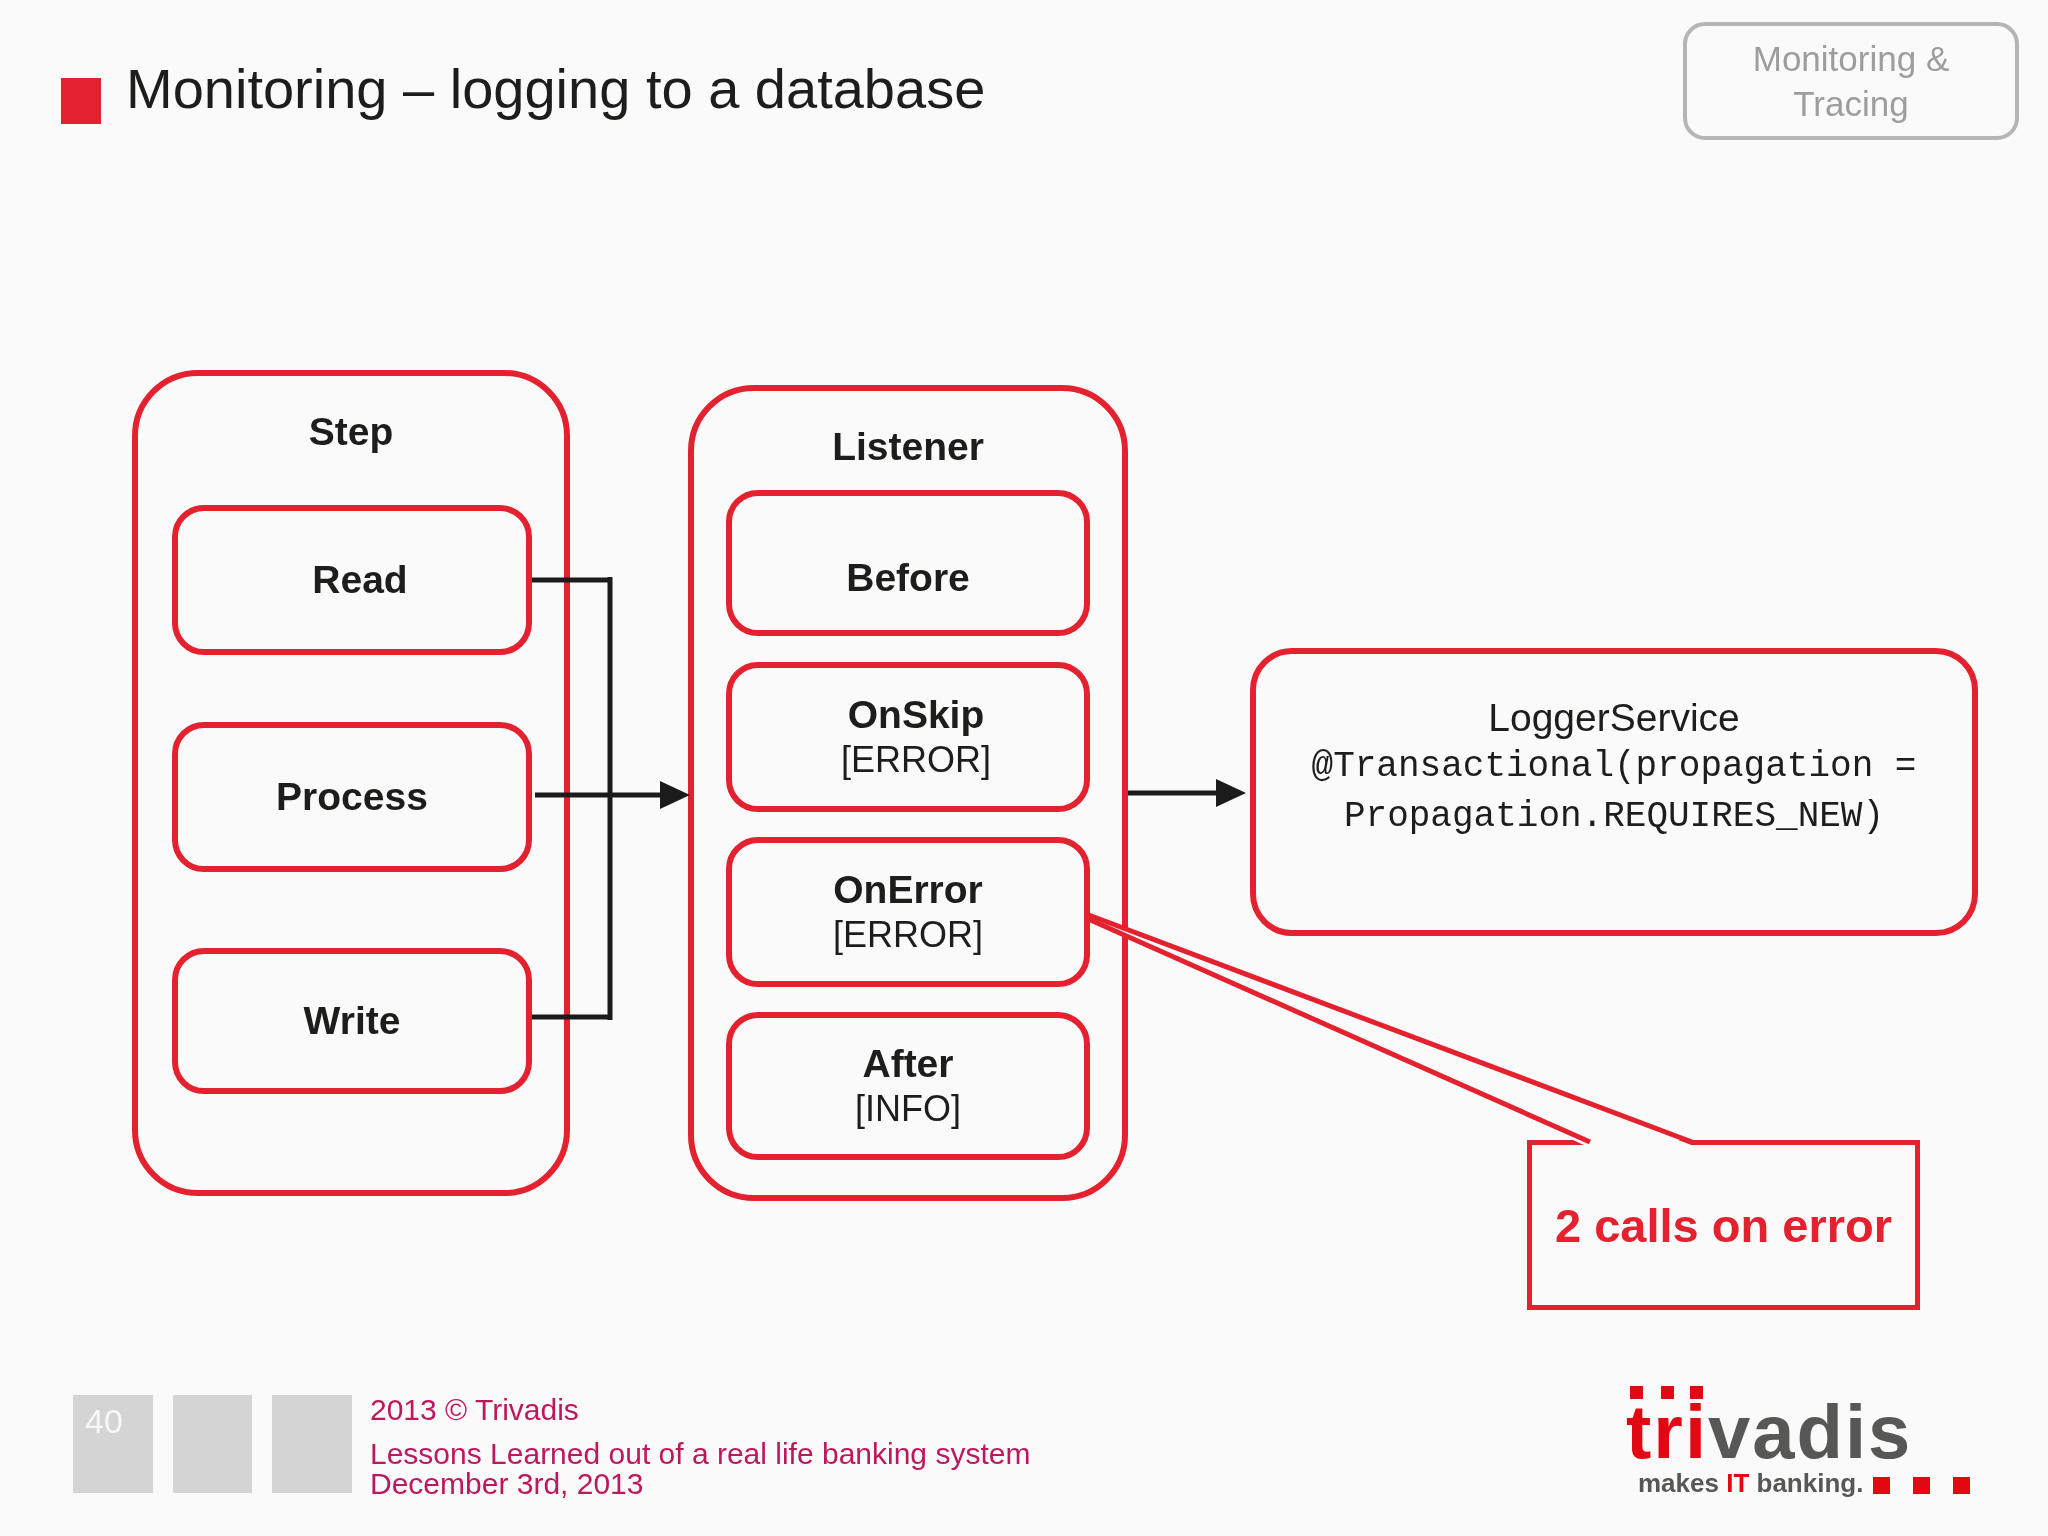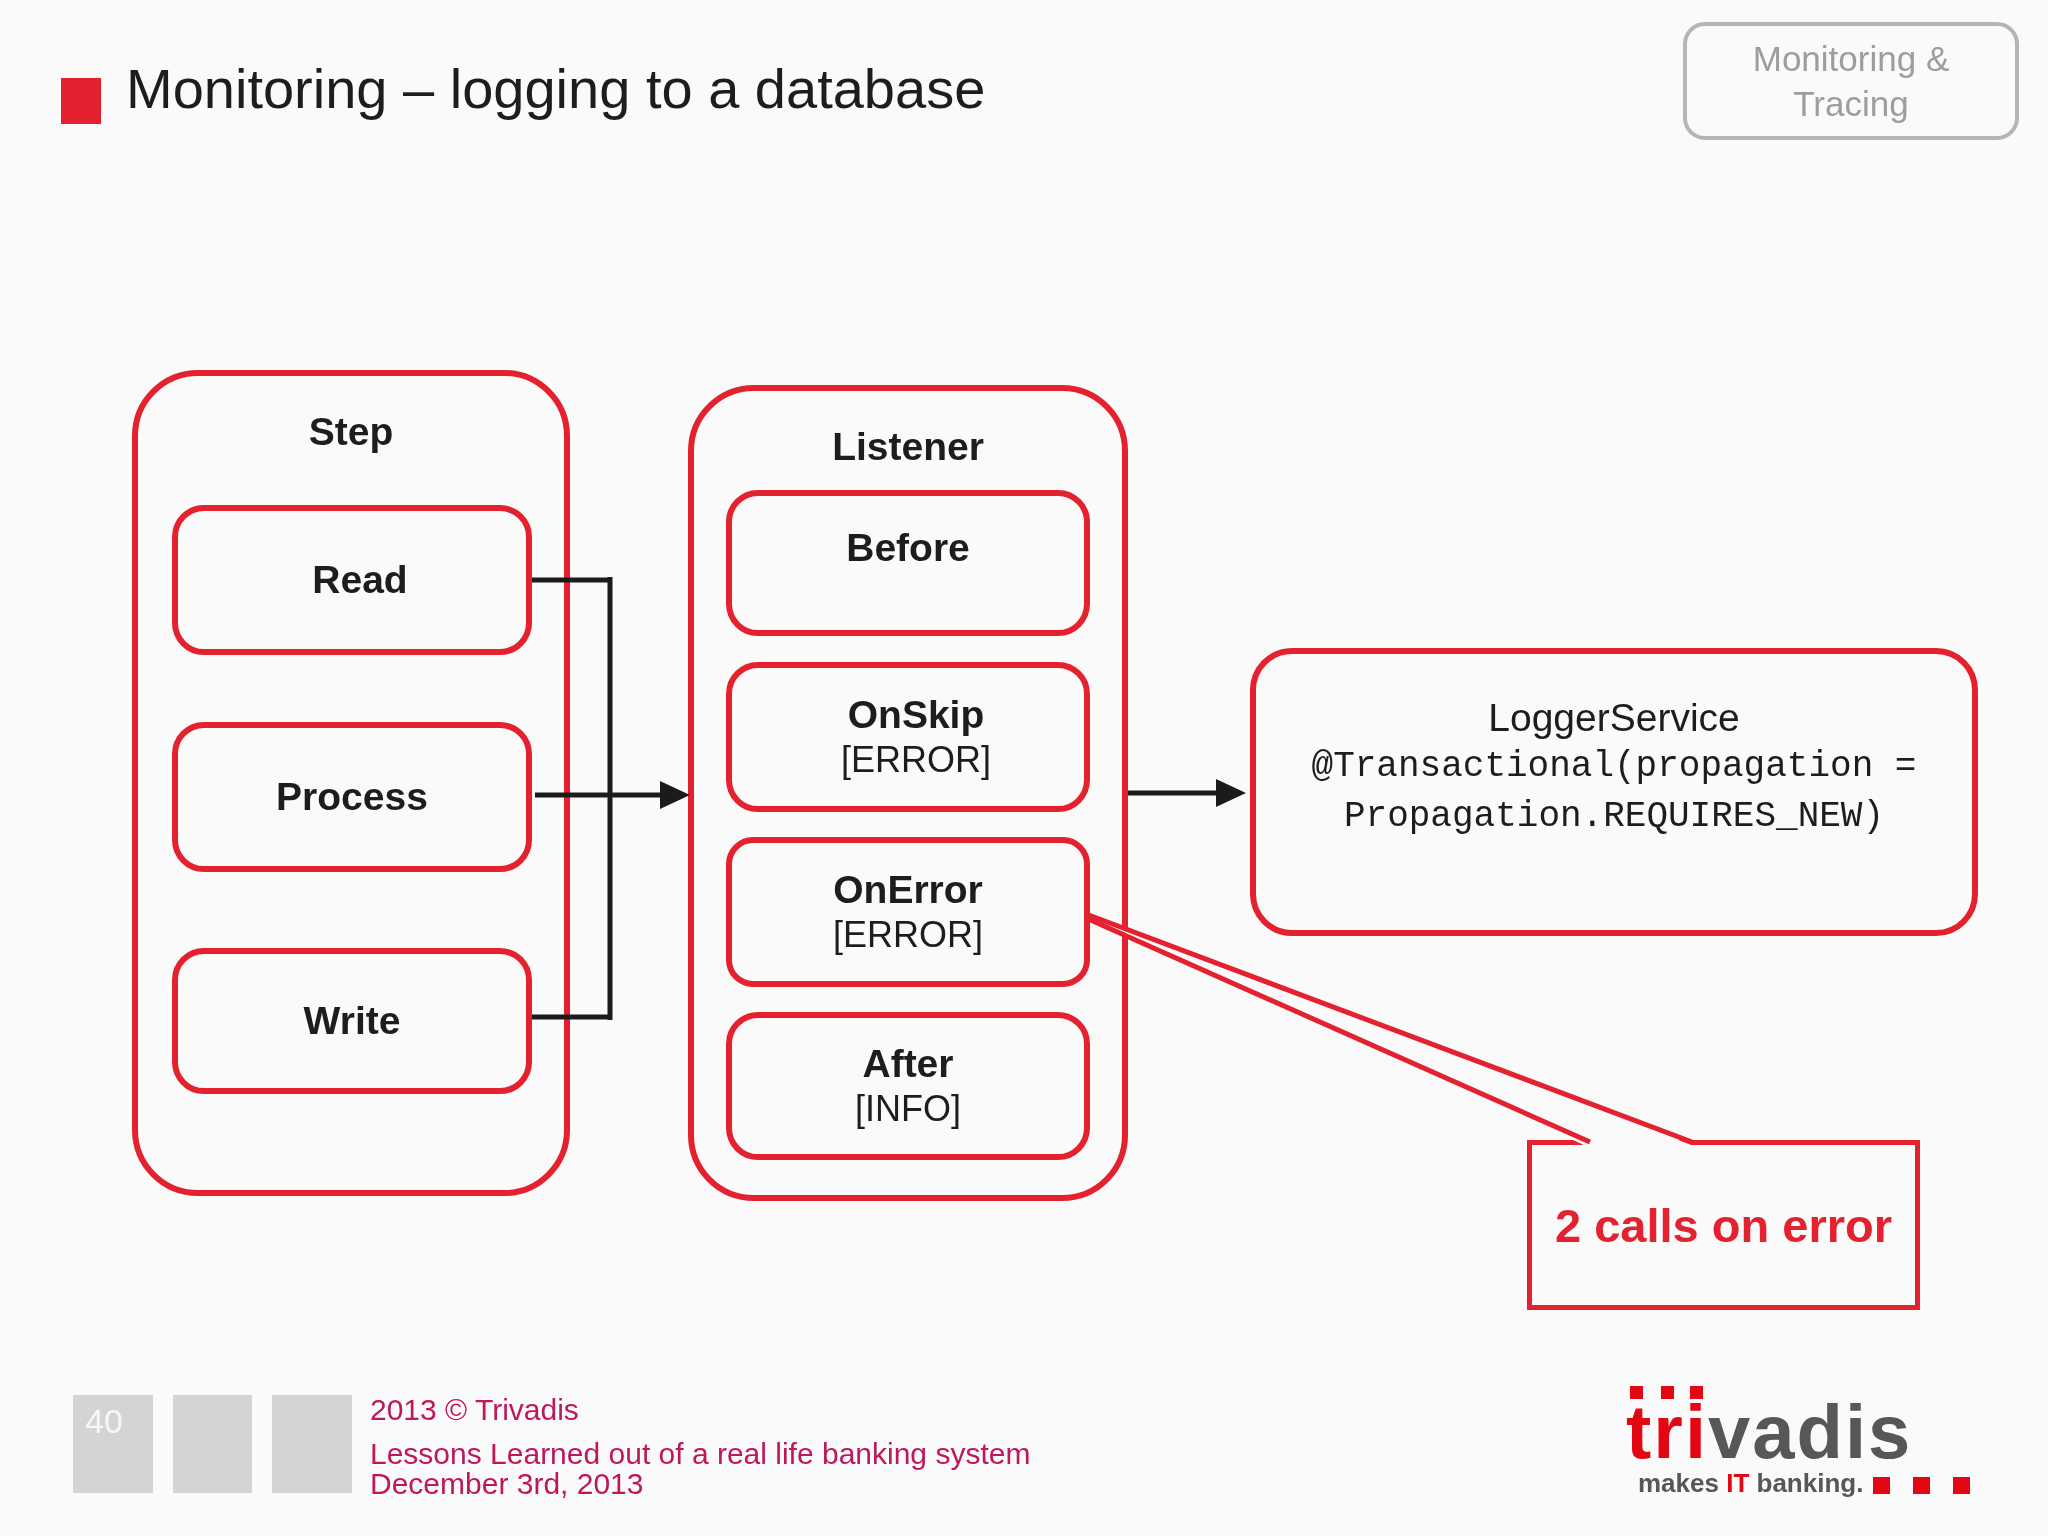--- a/index.html
+++ b/index.html
@@ -36,23 +36,23 @@
   .node{
     border:6px solid #e3212f;border-radius:32px;background:#fbfafa;
     display:flex;flex-direction:column;align-items:center;justify-content:center;
     color:#1d1d1b;text-align:center;
   }
   .node .lbl{font-size:39px;font-weight:bold;line-height:46px;}
   .node .lvl{font-size:36px;font-weight:400;line-height:44px;}
   .node-read{left:172px;top:505px;width:360px;height:150px;padding-left:16px;}
   .node-process{left:172px;top:722px;width:360px;height:150px;}
   .node-write{left:172px;top:948px;width:360px;height:146px;}
-  .node-before{left:726px;top:490px;width:364px;height:146px;justify-content:flex-start;padding-top:29px;}
+  .node-before{left:726px;top:490px;width:364px;height:146px;justify-content:center;padding-top:29px;}
   .node-onskip{left:726px;top:662px;width:364px;height:150px;padding-left:16px;}
-  .node-onerror{left:726px;top:837px;width:364px;height:150px;border-radius:27px;}
+  .node-onerror{left:726px;top:837px;width:364px;height:150px;}
   .node-after{left:726px;top:1012px;width:364px;height:148px;}
 
   .logger-box{
     left:1250px;top:648px;width:728px;height:288px;
     border:6px solid #e3212f;border-radius:42px;background:#fbfafa;
     display:flex;flex-direction:column;align-items:center;padding-top:40px;
   }
   .logger-title{font-size:39px;font-weight:normal;color:#1d1d1b;line-height:48px;}
   .logger-code{font-family:"Liberation Mono","DejaVu Sans Mono",monospace;
     font-size:36px;line-height:50px;color:#1d1d1b;text-align:center;white-space:pre;}

